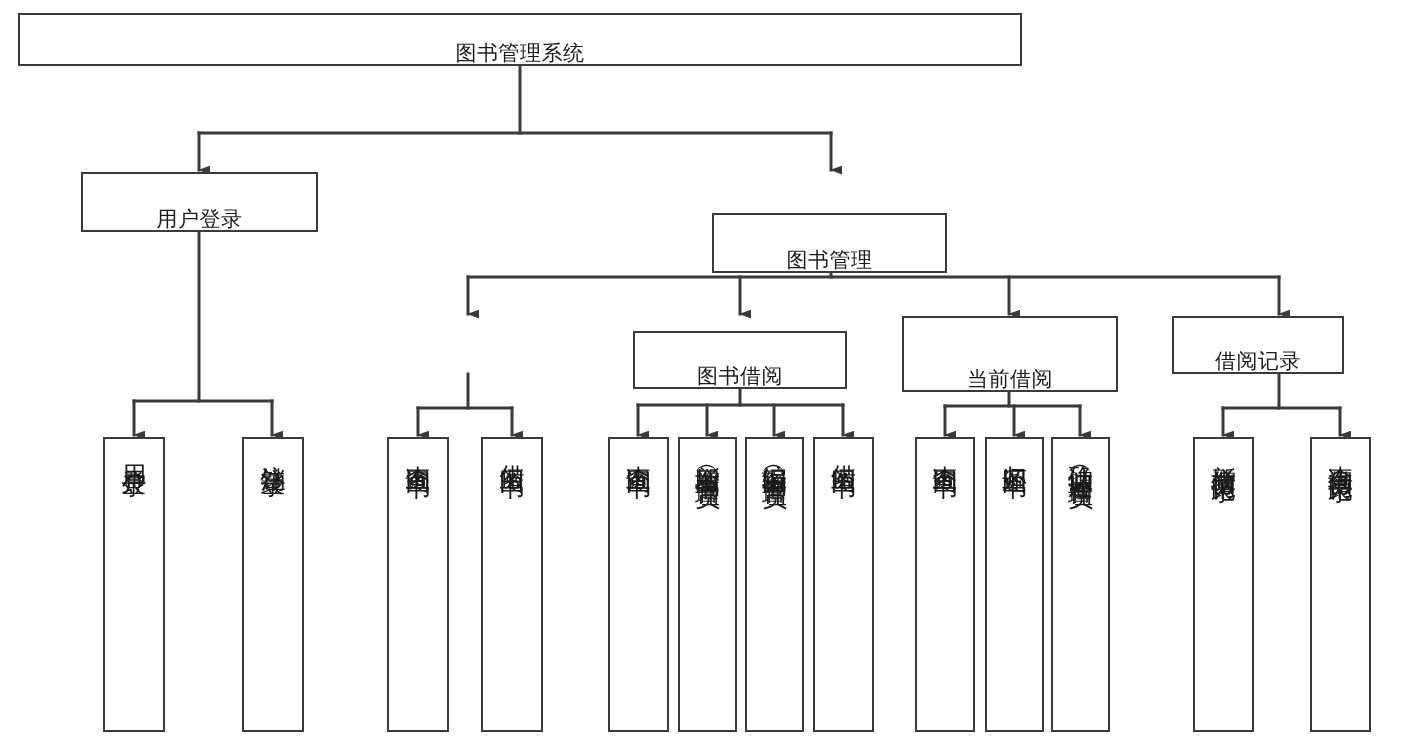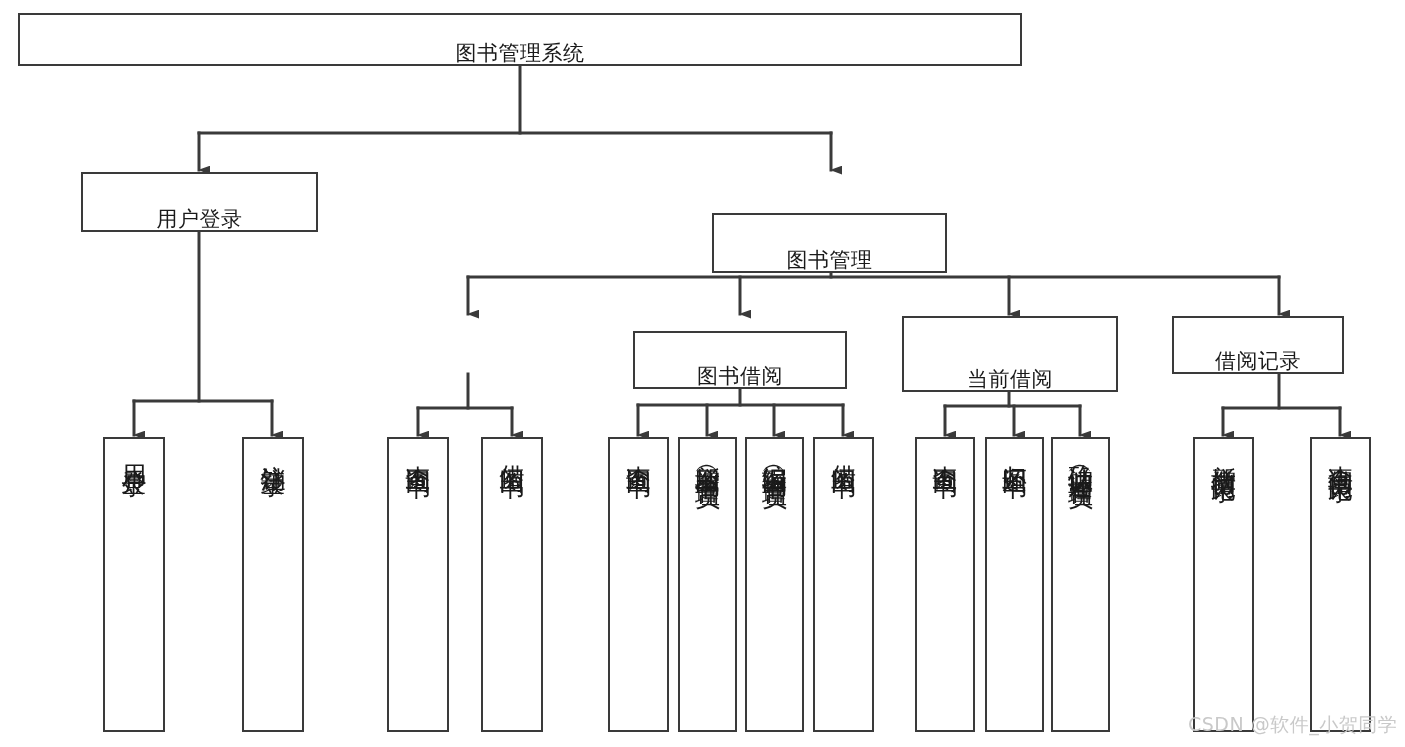--- a/index.html
+++ b/index.html
@@ -175,15 +175,14 @@
   <div class="node-box vert" style="left:1051px; top:437px; width:59px; height:295px;">
     <span class="node-label">确认归还（管理员）</span>
   </div>
   <div class="node-box vert" style="left:1193px; top:437px; width:61px; height:295px;">
     <span class="node-label">新增借阅记录</span>
   </div>
   <div class="node-box vert" style="left:1310px; top:437px; width:61px; height:295px;">
     <span class="node-label">查询借阅记录</span>
   </div>
 
-  <div class="watermark" style="left:1188px; top:712px;">CSDN @软件_小贺同学</div>
 
 </div>
 
 </body></html>

